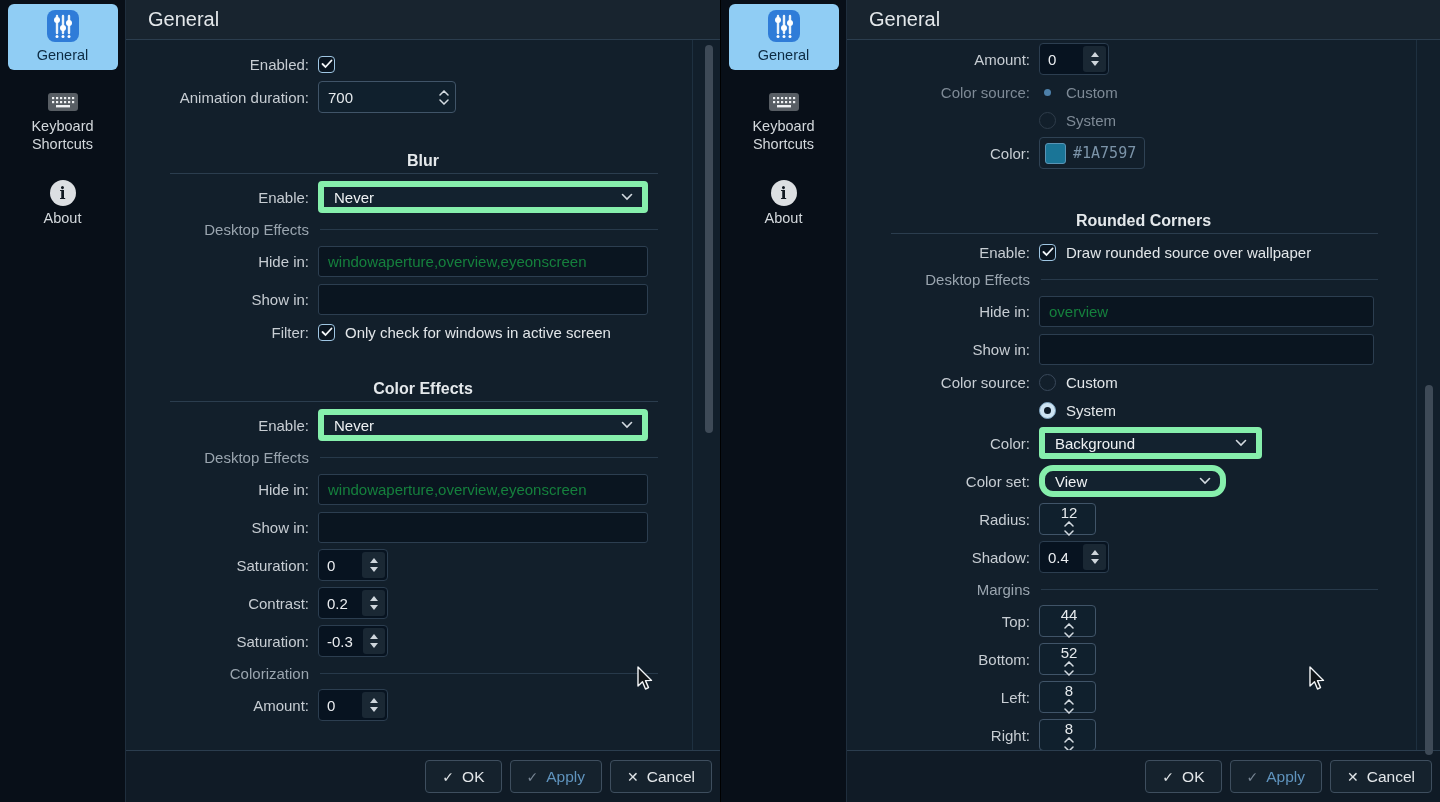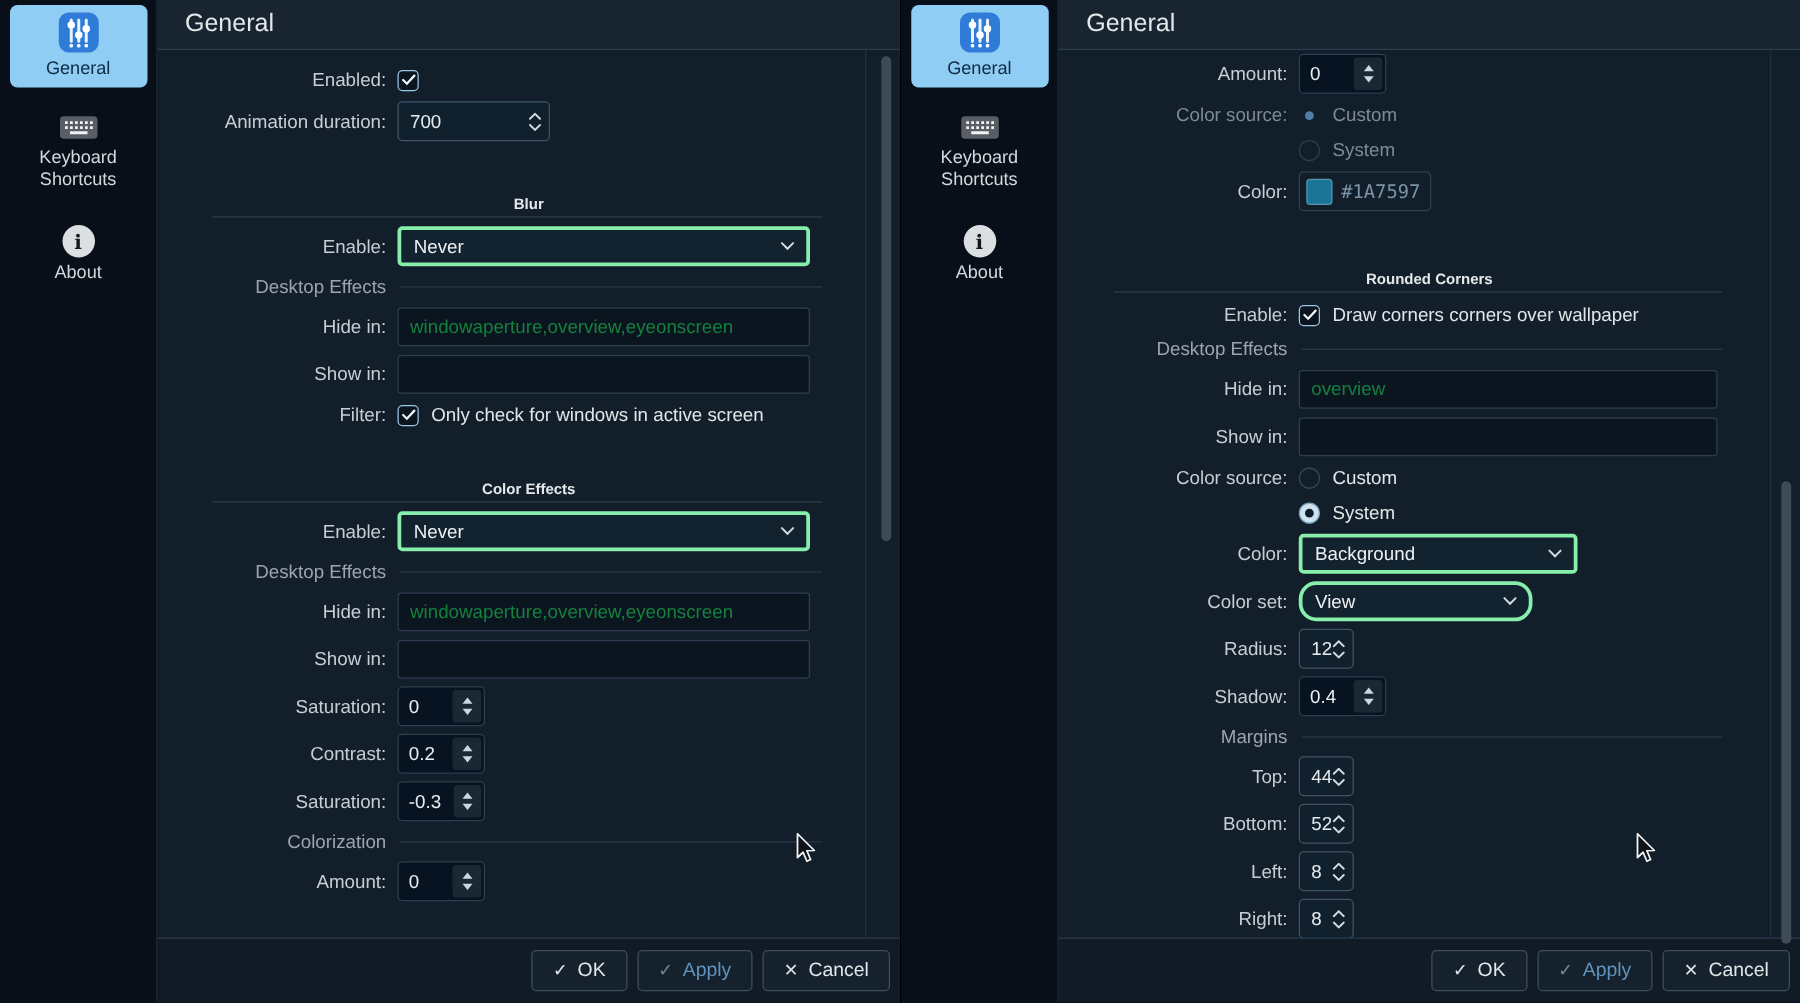--- a/index.html
+++ b/index.html
@@ -38,21 +38,21 @@
   .footer { height:52px; flex:none; background:#101b26; border-top:1px solid #2b3d4e;
             display:flex; align-items:center; justify-content:flex-end; gap:8px; padding-right:8px; }
 
   
   .row { display:flex; align-items:center; }
   .h38 { height:38px; } .h28 { height:28px; } .h26 { height:26px; }
   .lbl { width:192px; flex:none; text-align:right; padding-right:9px; color:#c7cdd3; font-size:15px; }
   .lbl.dim { color:#7e8a96; }
   .sep-lbl { color:#9aa5af; }
   .sep-line { flex:1; height:1px; background:#27394a; margin-right:62px; margin-left:2px; }
-  .sect { text-align:center; font-weight:bold; font-size:12px; color:#e4e8eb;
+  .sect { text-align:center; font-weight:bold; font-size:16px; color:#e4e8eb;
           display:flex; align-items:flex-end; justify-content:center; }
   .sect.mt1 { margin-top:28px; } .sect.mt2 { margin-top:26px; } .sect.mt3 { margin-top:32px; }
   .sect-hr { border:none; border-top:1px solid #2b3d4e; margin:3px 62px 4px 44px; }
 
   
   .cb { width:17px; height:17px; border-radius:4px; border:1px solid #37485a; background:#0a1520;
         flex:none; display:flex; align-items:center; justify-content:center; }
   .cb.on { border-color:#9fc6e3; }
   .cb-text { margin-left:10px; color:#e2e6e9; }
 
@@ -63,37 +63,37 @@
                       margin:-3.5px 0 0 -3.5px; border-radius:50%; background:#0e1b28; }
   .radio.dis-sel { border:none; }
   .radio.dis-sel::after { content:''; position:absolute; left:50%; top:50%; width:7px; height:7px;
                       margin:-3.5px 0 0 -3.5px; border-radius:50%; background:#4d80aa; }
   .radio.dis { border-color:#2e3c4a; }
   .radio-text { margin-left:10px; color:#e2e6e9; }
   .radio-text.dim { color:#7e8a96; }
 
   .tfield { height:31px; background:#0a1520; border:1px solid #2c3e50; border-radius:3px;
             color:#15803d; font-size:15px; padding:0 9px; font-family:inherit; outline:none; }
-  .combo { height:32px; background:#13222f; border:3px solid #86efac; border-radius:4px;
+  .combo { height:32px; background:#13222f; border:6px solid #86efac; border-radius:4px;
            display:flex; align-items:center; justify-content:space-between;
            padding:0 9px 0 10px; color:#eef1f3; }
   .spin-ch { height:32px; background:#10202d; border:1px solid #405468; border-radius:4px;
              display:flex; align-items:center; justify-content:space-between; padding:0 6px 0 9px; }
   .chev-col { display:flex; flex-direction:column; gap:3px; align-items:center; }
   .spin-tri { height:32px; background:#071320; border:1px solid #2c3e50; border-radius:4px;
               display:flex; align-items:stretch; }
   .spin-tri .val { flex:1; display:flex; align-items:center; padding:0 8px; color:#eaedf0; }
   .spin-tri .btns { width:23px; margin:2px; border-radius:3px; background:#1a2834;
                     display:flex; flex-direction:column; align-items:center; justify-content:center; gap:4px; }
   .tri-up { width:0; height:0; border-left:4.5px solid transparent; border-right:4.5px solid transparent;
             border-bottom:5px solid #cfd6dc; }
   .tri-dn { width:0; height:0; border-left:4.5px solid transparent; border-right:4.5px solid transparent;
             border-top:5px solid #cfd6dc; }
 
-  .w53{width:44px;} .w70{width:70px;} .w138{width:122px;gap:48px;} .w155{width:187px;border-radius:14px;}
+  .w53{width:57px;flex-direction:column;} .w70{width:70px;} .w138{width:138px;gap:48px;} .w155{width:187px;border-radius:14px;}
   .w223{width:223px;} .w330{width:330px;} .w335{width:335px;}
 
   .color-btn { height:32px; border:1px solid #2f4254; border-radius:4px; display:flex;
                align-items:center; padding:0 8px 0 5px; gap:7px; background:transparent; }
   .swatch { width:21px; height:21px; border-radius:3px; border:1px solid #5a94b5; }
   .hex { font-family:"DejaVu Sans Mono", monospace; font-size:15px; color:#7b93a8; }
 
   
   .btn { height:33px; background:#15222d; border:1px solid #3e4e5e; border-radius:4px;
          display:flex; align-items:center; gap:8px; padding:0 16px; color:#e2e6e9;
@@ -389,21 +389,21 @@
       <div class="sect h26 mt3">Rounded Corners</div>
       <hr class="sect-hr">
 
       <div class="row h28">
         <span class="lbl">Enable:</span>
         <span class="cb on">
           <svg width="12" height="10" viewBox="0 0 12 10">
               <path d="M1.5 5 L4.5 8 L10.5 1.5" stroke="#f2f5f7" stroke-width="1.8" fill="none" stroke-linecap="round"></path>
             </svg>
         </span>
-        <span class="cb-text">Draw corners corners over wallpaper</span>
+        <span class="cb-text">Draw rounded source over wallpaper</span>
       </div>
       <div class="row h26">
         <span class="lbl sep-lbl">Desktop Effects</span>
         <span class="sep-line"></span>
       </div>
       <div class="row h38">
         <span class="lbl">Hide in:</span>
         <input class="tfield w335" readonly="" value="overview" style="">
       </div>
       <div class="row h38">

